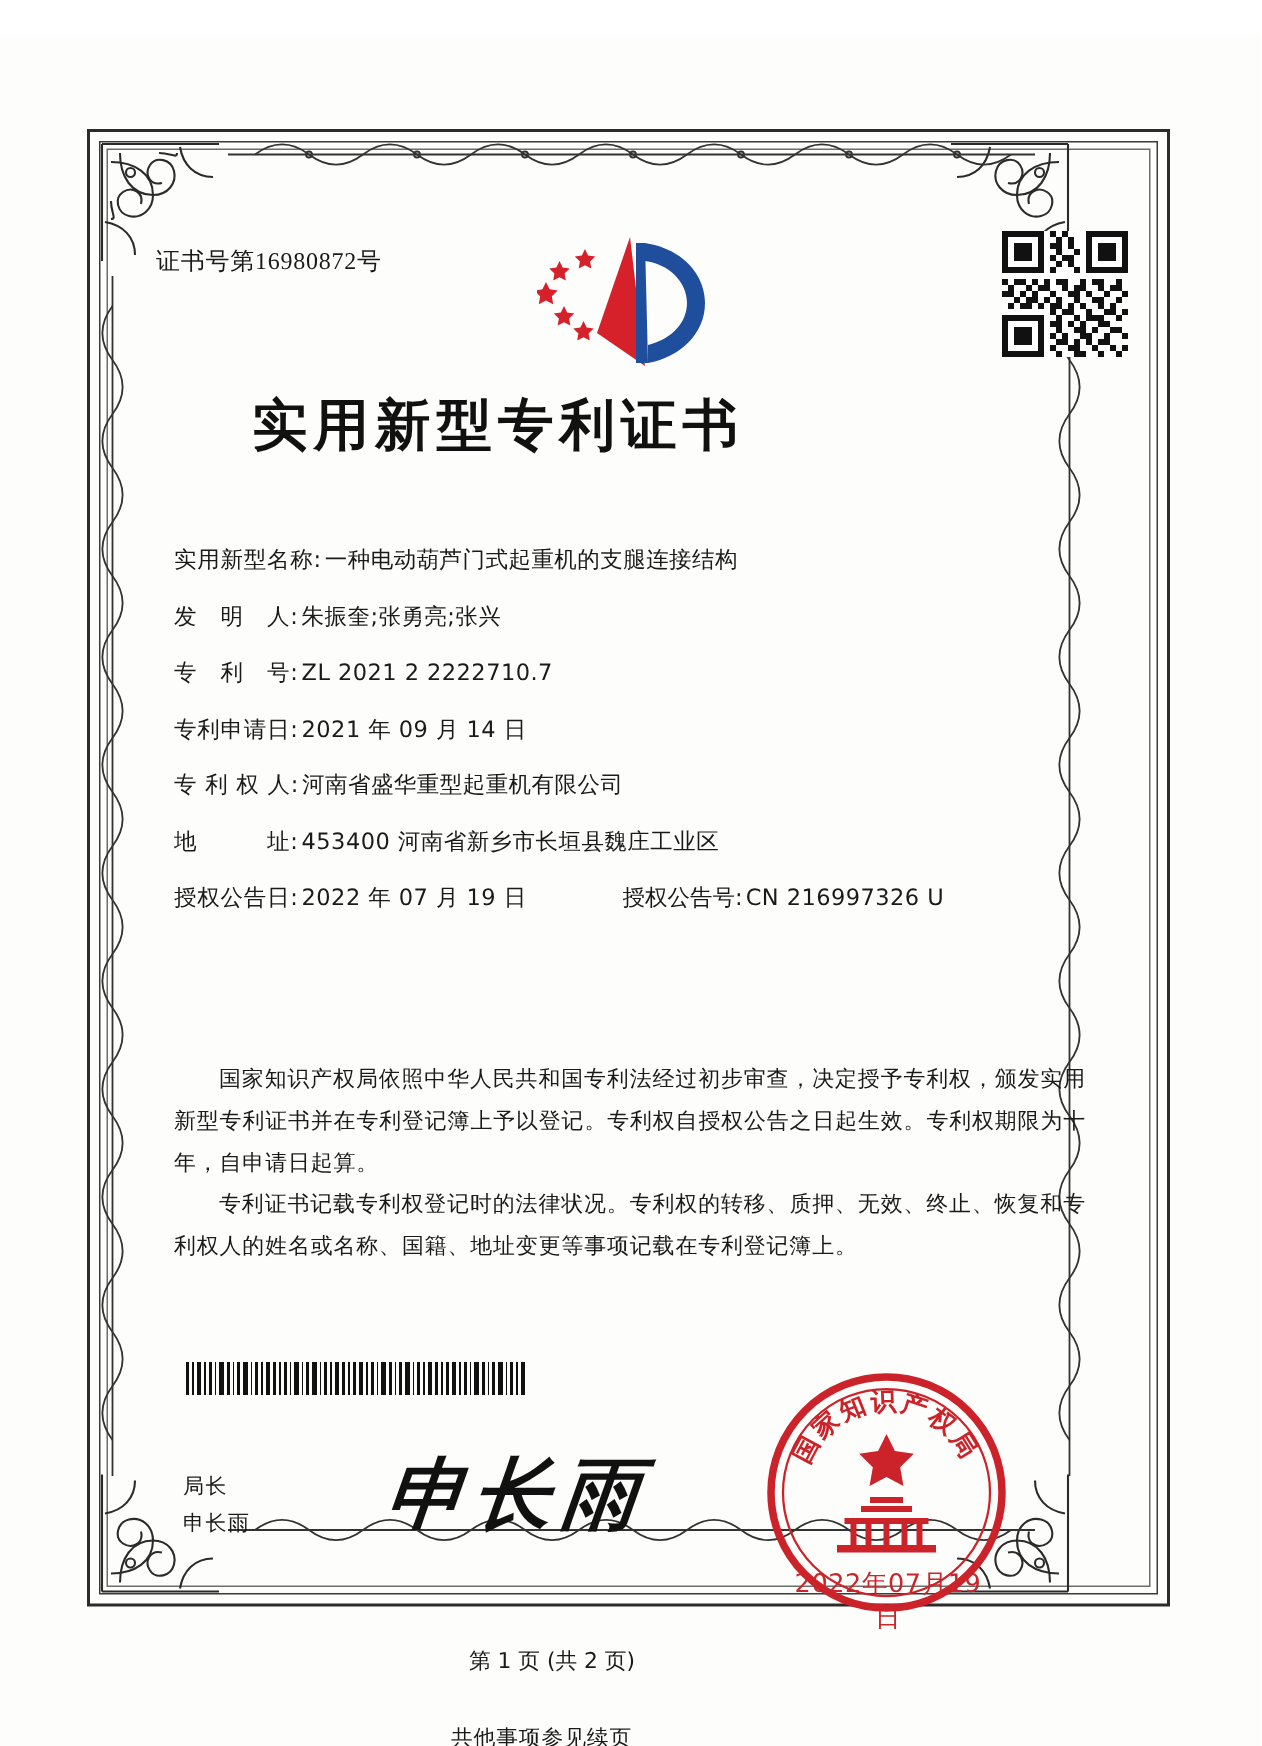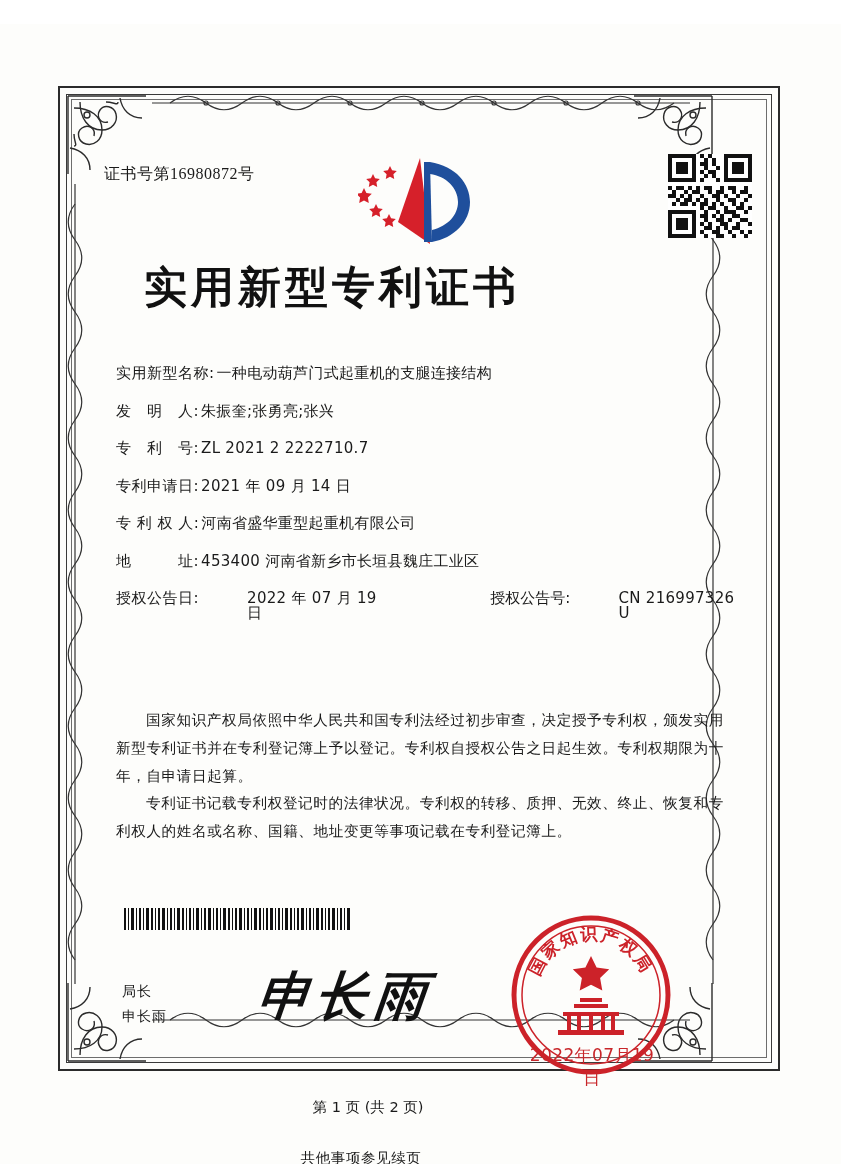--- a/index.html
+++ b/index.html
@@ -94,21 +94,21 @@
     left: 668px; top: 130px;
     width: 84px; height: 84px;
   }
   .qr svg { display:block; }
 
   .title {
     position: absolute;
     left: 0; top: 235px;
     width: 664px;
     text-align: center;
-    font-size: 43px;
+    font-size: 37px;
     font-weight: bold;
     letter-spacing: 4px;
     font-family: "DejaVu Serif", "Liberation Serif", serif;
     color: #111;
   }
 
   
   .fields {
     position: absolute;
     left: 116px;
@@ -125,21 +125,21 @@
     font-size: 15px;
   }
   .row .label {
     white-space: nowrap;
     letter-spacing: 0.5px;
   }
   .row .value {
     margin-left: 2px;
     letter-spacing: 0.3px;
   }
-  .row.two-col { justify-content: flex-start; gap: 46px; }
+  .row.two-col { justify-content: flex-start; }
   .row .second-label { margin-left: 64px; white-space: nowrap; }
 
   
   .para {
     position: absolute;
     left: 116px;
     width: 608px;
     font-size: 14.6px;
     line-height: 28px;
     text-indent: 30px;

